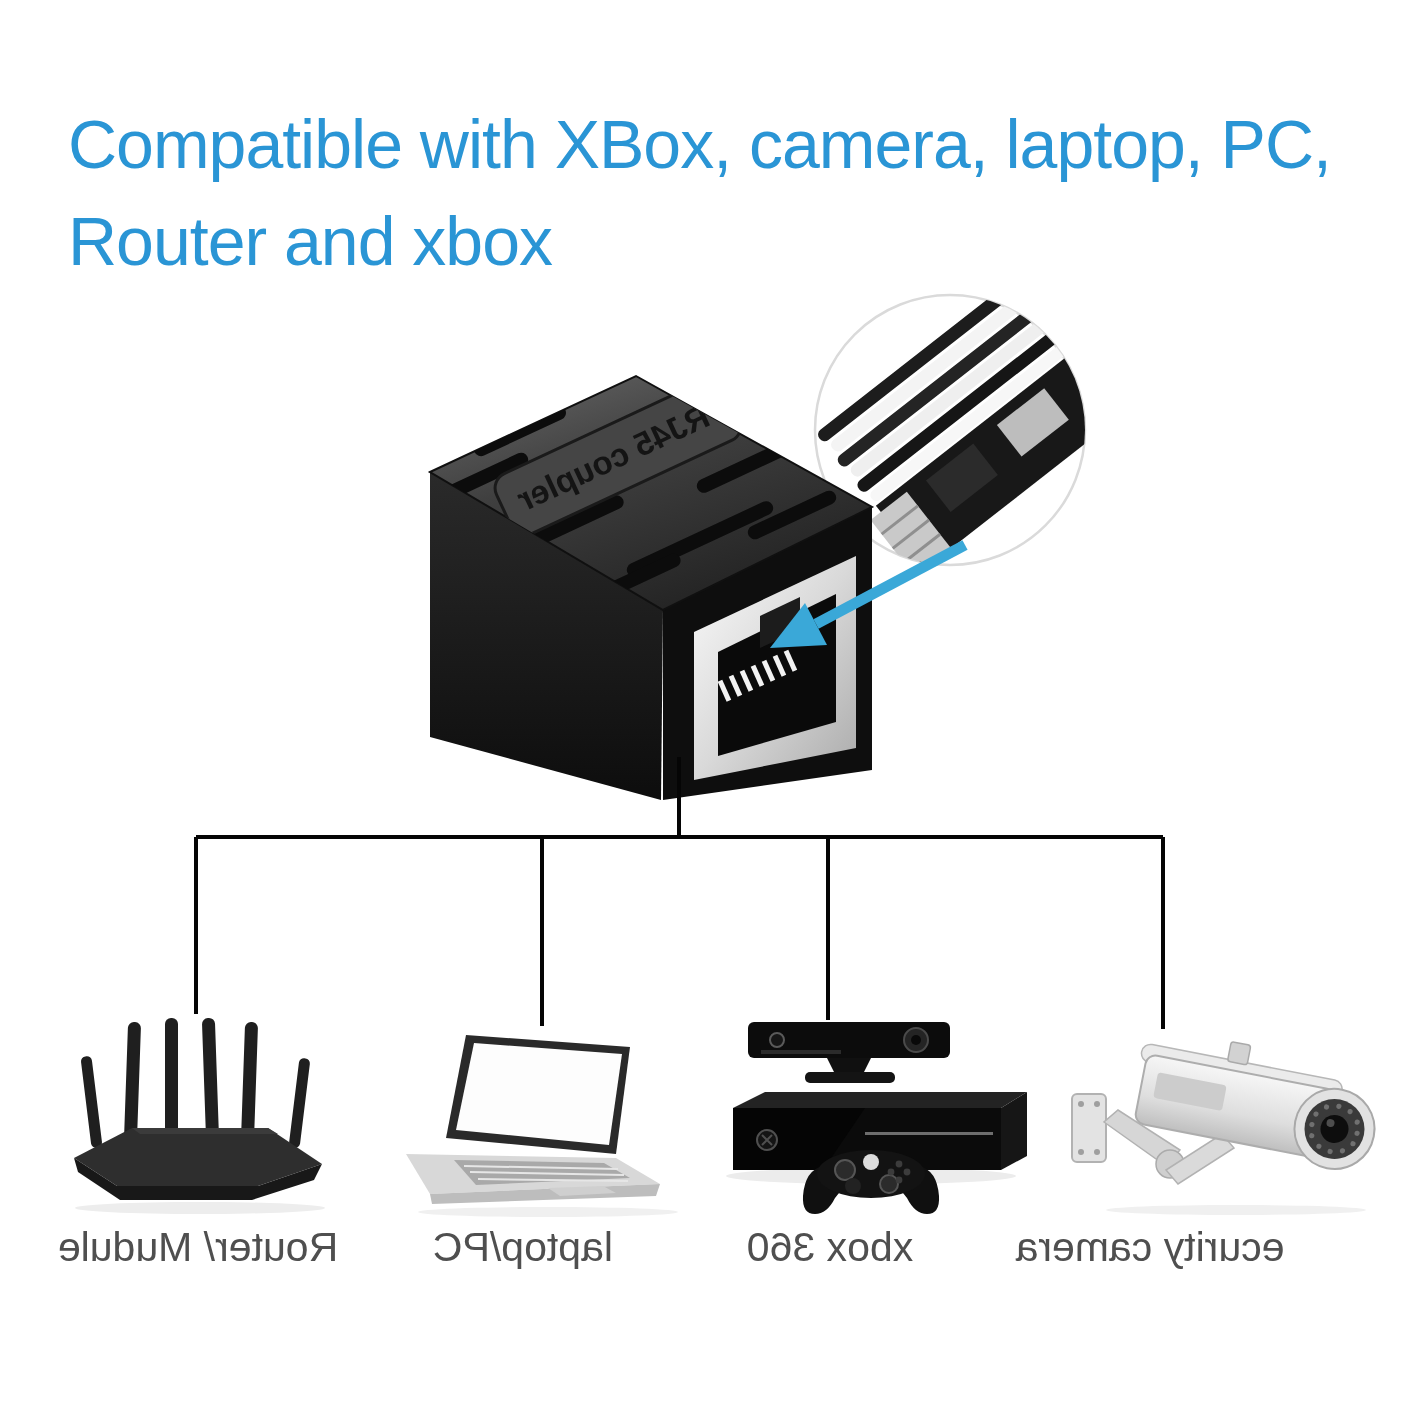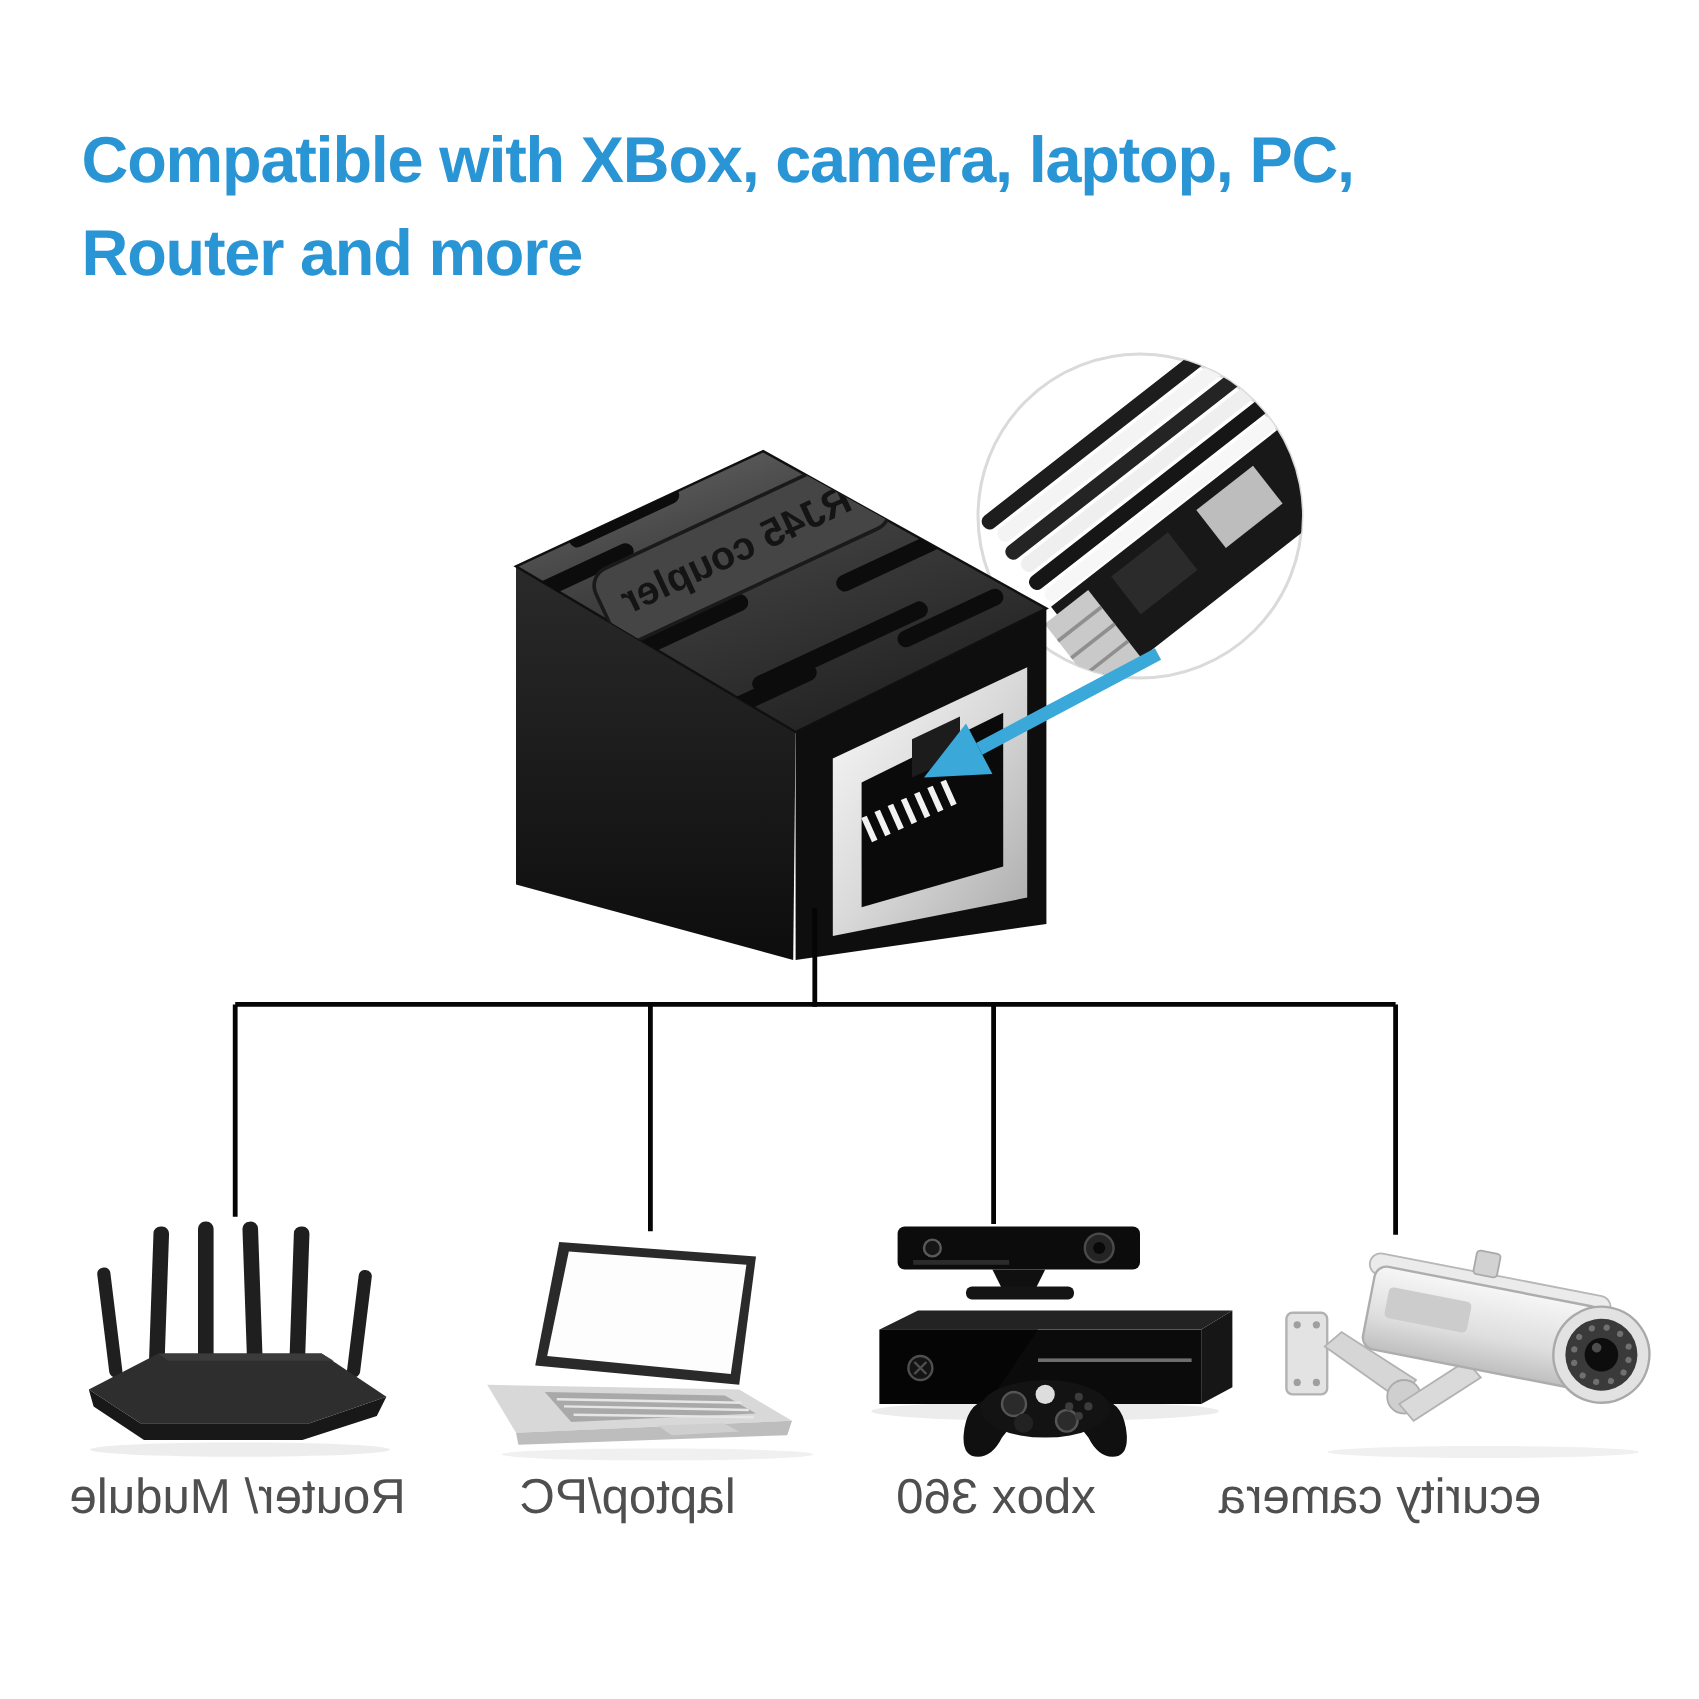--- a/index.html
+++ b/index.html
@@ -2,40 +2,40 @@
 <html><head>
 <meta charset="utf-8">
 <style>
   html,body{margin:0;padding:0;background:#ffffff;}
   .canvas{
     position:relative;width:1416px;height:1416px;background:#ffffff;overflow:hidden;
     font-family:"Liberation Sans", sans-serif;
   }
   .heading{
     position:absolute;left:68px;top:96px;width:1330px;
-    color:#2a95d5;font-size:54px;line-height:1.42;letter-spacing:-1px;font-weight:700;
+    color:#2a95d5;font-size:68px;line-height:1.42;letter-spacing:-1px;font-weight:400;
   }
   .heading span{display:block;}
   .abs{position:absolute;}
   .device-label{
     position:absolute;top:1224px;height:60px;
     color:#4f4f4f;font-size:41px;text-align:center;
     transform:scaleX(-1); 
     white-space:nowrap;
   }
   svg{display:block;}
 </style>
 </head>
 <body>
 
 <div class="canvas">
 
   <div class="heading">
     <span>Compatible with XBox, camera, laptop, PC,</span>
-    <span>Router and more</span>
+    <span>Router and xbox</span>
   </div>
 
   <svg class="abs" style="left:360px;top:270px;" width="780" height="560" viewBox="360 270 780 560">
     <defs>
       <linearGradient id="topGrad" x1="0" y1="0" x2="0.6" y2="1">
         <stop offset="0" stop-color="#6a6a6a"></stop>
         <stop offset="0.45" stop-color="#3f3f3f"></stop>
         <stop offset="1" stop-color="#232323"></stop>
       </linearGradient>
       <linearGradient id="leftGrad" x1="0" y1="0" x2="0" y2="1">

